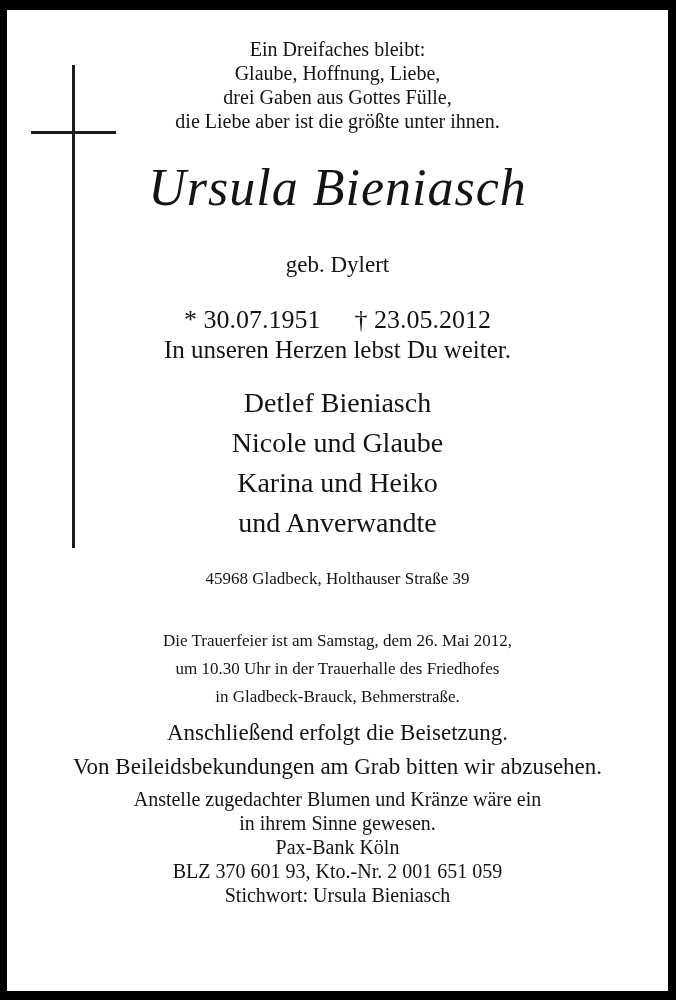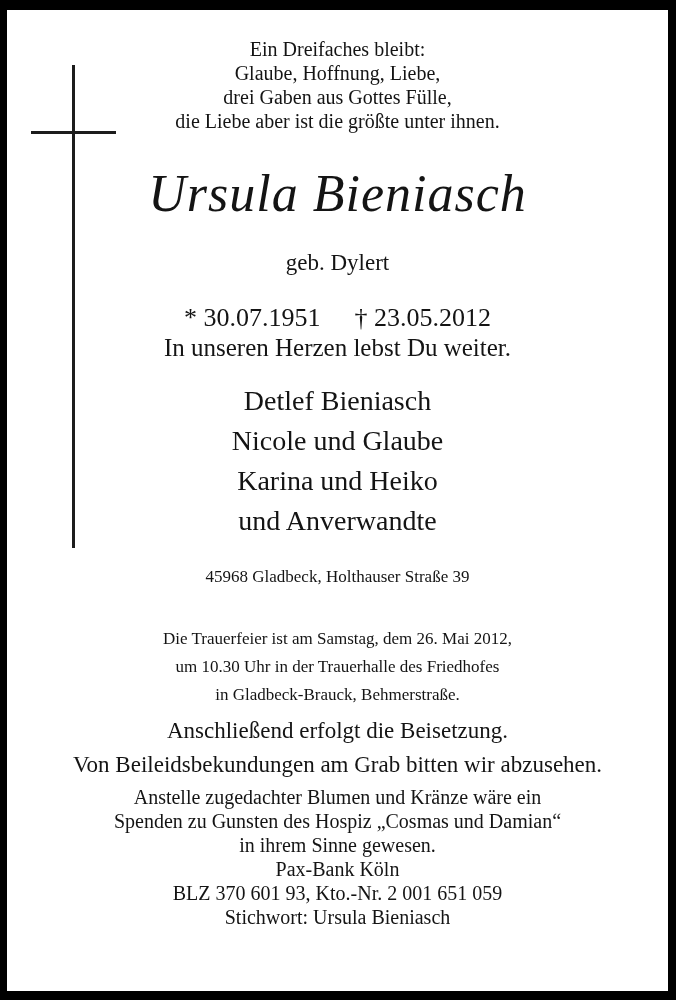--- a/index.html
+++ b/index.html
@@ -32,27 +32,27 @@
   }
   .cross-horizontal {
     position: absolute;
     left: 24px; top: 121px;
     width: 85px; height: 3px;
     background: #1c1c1c;
   }
   
   .verse { padding-top: 27px; font-size: 20px; line-height: 24px; }
   .name {
-    margin-top: 30px;
+    margin-top: 24px;
     font-size: 52px;
     line-height: 62px;
     font-style: italic;
     letter-spacing: 1px;
   }
-  .maiden { margin-top: 24px; font-size: 23px; line-height: 28px; }
+  .maiden { margin-top: 32px; font-size: 23px; line-height: 28px; }
   .dates { margin-top: 26px; font-size: 26px; line-height: 30px; font-family: Liberation Serif, serif; }
   .dates .death { margin-left: 34px; }
   .tribute { font-size: 25px; line-height: 30px; }
   .mourners { margin-top: 18px; font-size: 28px; line-height: 40px; }
   .address { margin-top: 22px; font-size: 17px; line-height: 28px; font-family: Liberation Serif, serif; }
   .funeral { margin-top: 34px; font-size: 17px; line-height: 28px; }
   .burial { margin-top: 8px; font-size: 23px; line-height: 28px; }
   .condolences { margin-top: 6px; font-size: 23px; line-height: 28px; }
   .donation { margin-top: 6px; font-size: 20px; line-height: 24px; }
 </style>
@@ -98,21 +98,20 @@
       <div>um 10.30 Uhr in der Trauerhalle des Friedhofes</div>
       <div>in Gladbeck-Brauck, Behmerstraße.</div>
     </div>
 
     <div class="burial">Anschließend erfolgt die Beisetzung.</div>
 
     <div class="condolences">Von Beileidsbekundungen am Grab bitten wir abzusehen.</div>
 
     <div class="donation">
       <div>Anstelle zugedachter Blumen und Kränze wäre ein</div>
-      <div>Spenden zu Gunsten des Hospiz „Cosmas und Damian“</div>
       <div>in ihrem Sinne gewesen.</div>
       <div>Pax-Bank Köln</div>
       <div>BLZ 370 601 93, Kto.-Nr. 2 001 651 059</div>
       <div>Stichwort: Ursula Bieniasch</div>
     </div>
 
   </div>
 </div>
 
 </body></html>

